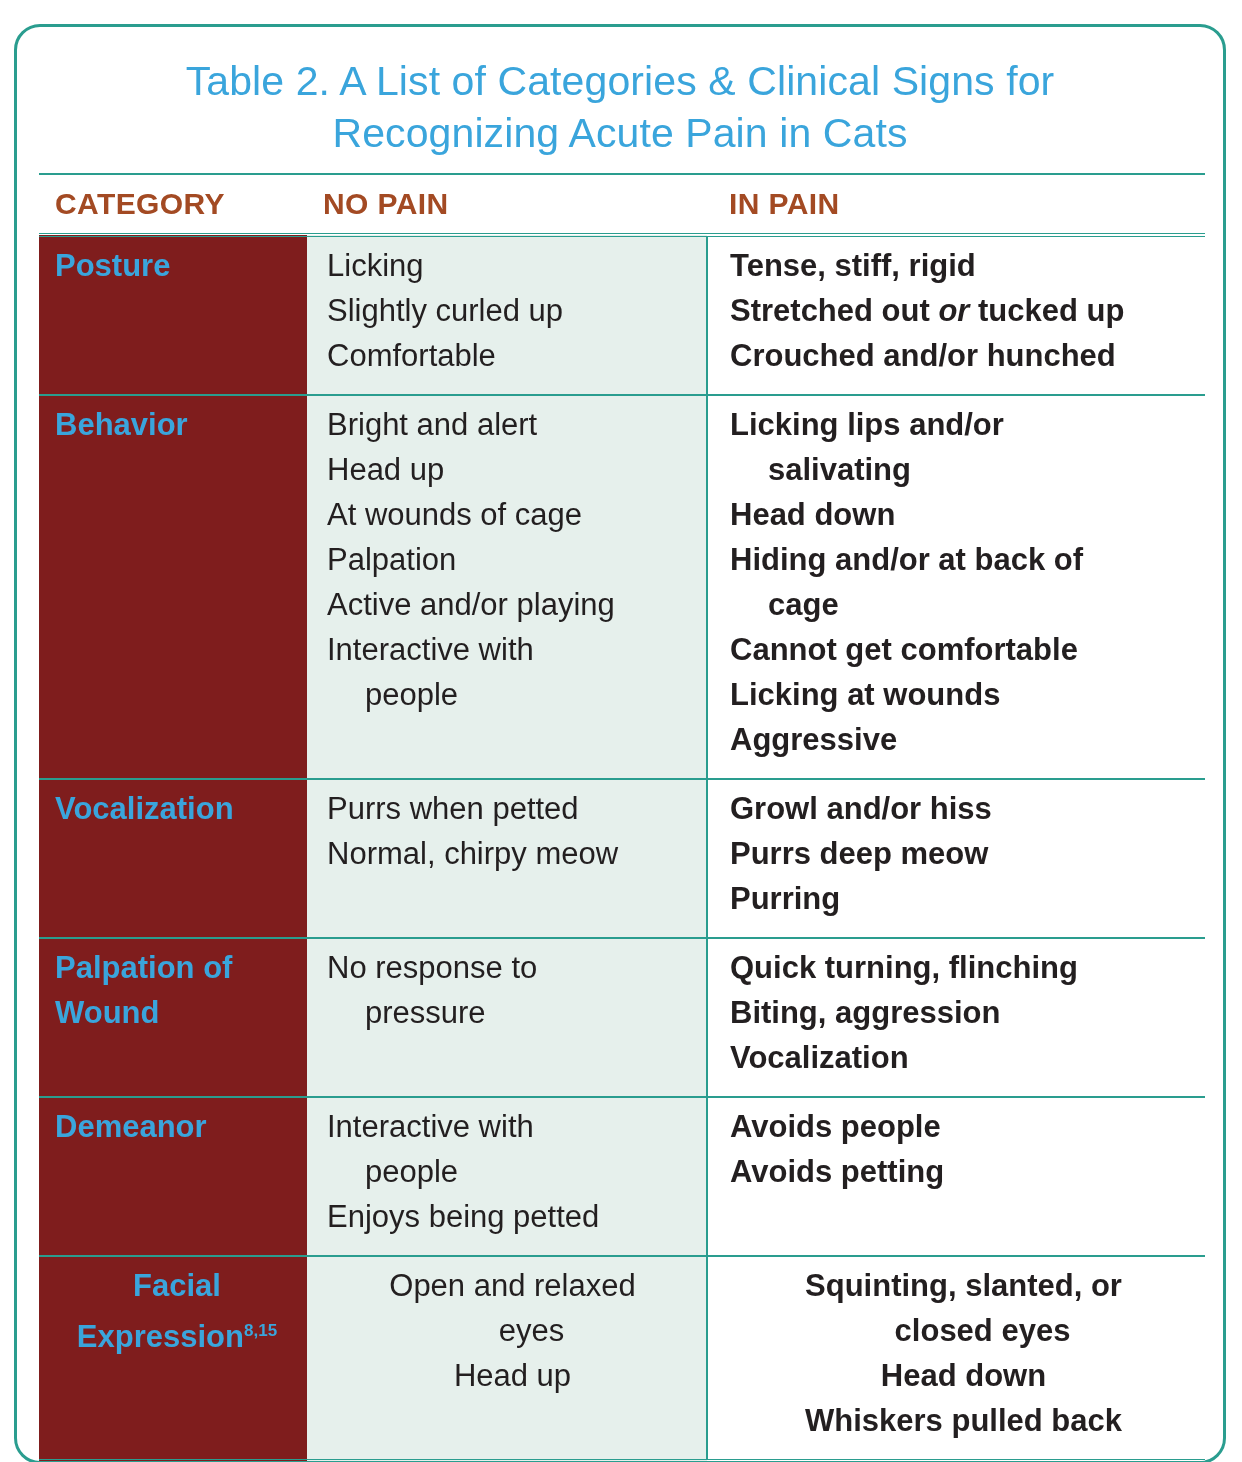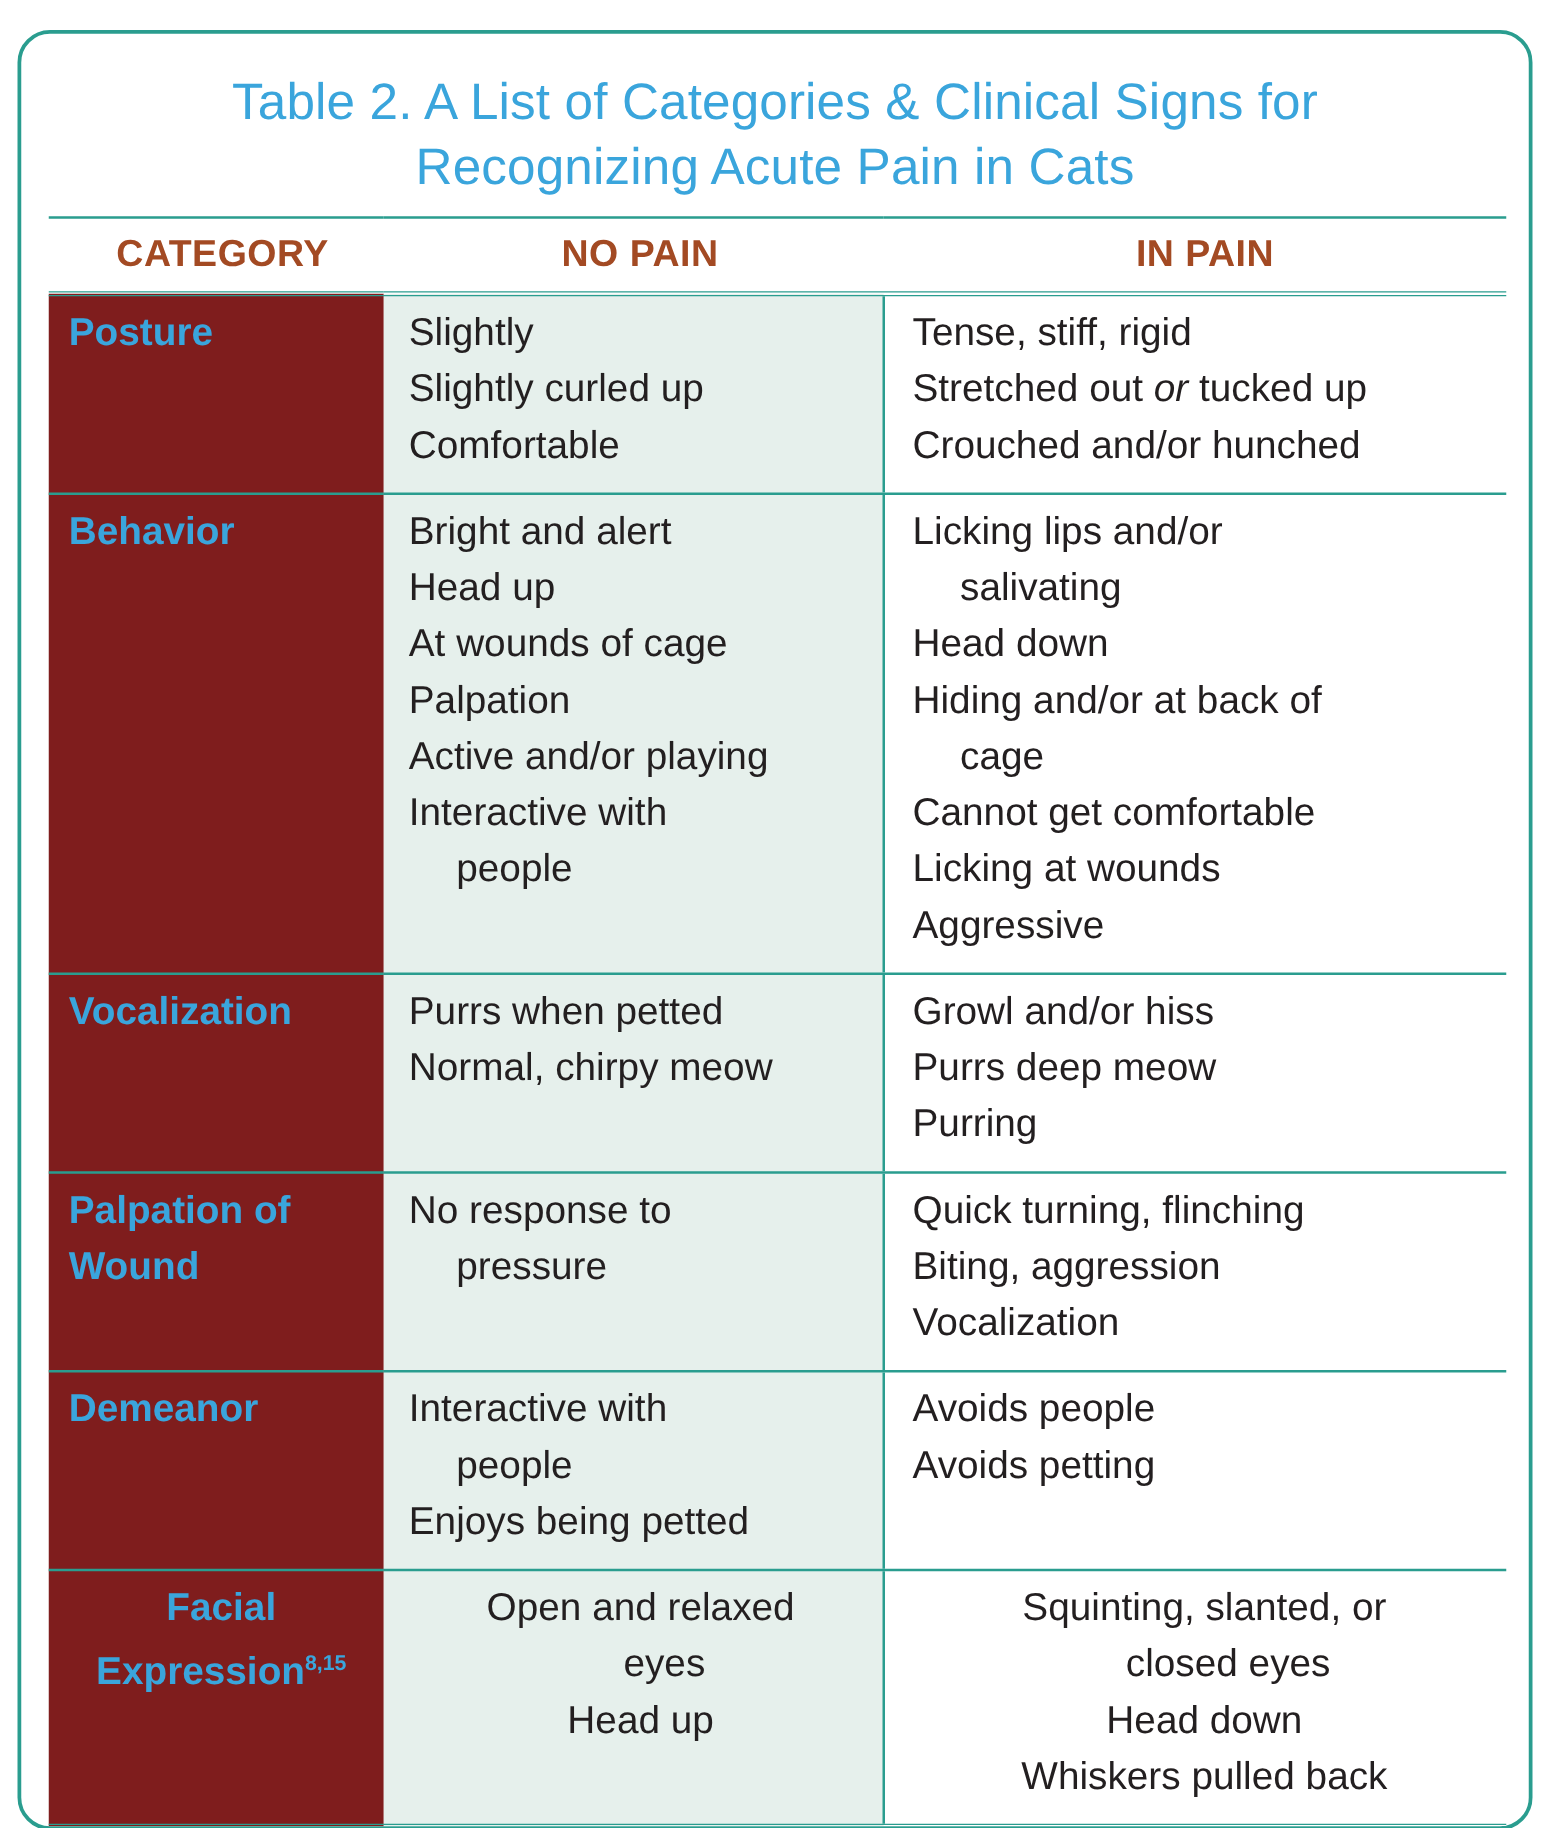--- a/index.html
+++ b/index.html
@@ -51,21 +51,21 @@
   }
 
   table.signs col.c1 { width: 268px; }
   table.signs col.c2 { width: 400px; }
   table.signs col.c3 { width: 498px; }
 
   th.head {
     color: #a34a23;
     font-size: 30px;
     font-weight: bold;
-    text-align: center;
+    text-align: left;
     padding: 12px 6px 12px 16px;
     letter-spacing: 0.4px;
     vertical-align: bottom;
     border-top: 2px solid #2a9d8f;
   }
   th.head.col3 { padding-left: 22px; }
 
   tr.headrow th {
     border-bottom: 4px double #2a9d8f;
   }
@@ -85,20 +85,21 @@
     background: #7f1d1d;
   }
   td.nopain {
     background: #e6f0ec;
     padding-left: 20px;
   }
   td.inpain {
     background: #ffffff;
     padding-left: 22px;
     border-left: 2px solid #2a9d8f;
+    font-weight: bold;
   }
 
   tr:last-child td {
     border-bottom: 4px double #2a9d8f;
     text-align: center;
   }
 
   .line {
     display: block;
   }
@@ -132,21 +133,21 @@
         <tr class="headrow">
           <th class="head col1">CATEGORY</th>
           <th class="head col2">NO PAIN</th>
           <th class="head col3">IN PAIN</th>
         </tr>
       </thead>
       <tbody>
           <tr>
             <td class="cat">Posture</td>
             <td class="nopain">
-              <span class="line">Slightly</span>
+              <span class="line">Licking</span>
               <span class="line">Slightly curled up</span>
               <span class="line">Comfortable</span>
             </td>
             <td class="inpain">
               <span class="line">Tense, stiff, rigid</span>
               <span class="line">Stretched out <em>or</em> tucked up</span>
               <span class="line">Crouched and/or hunched</span>
             </td>
           </tr>
           <tr>

